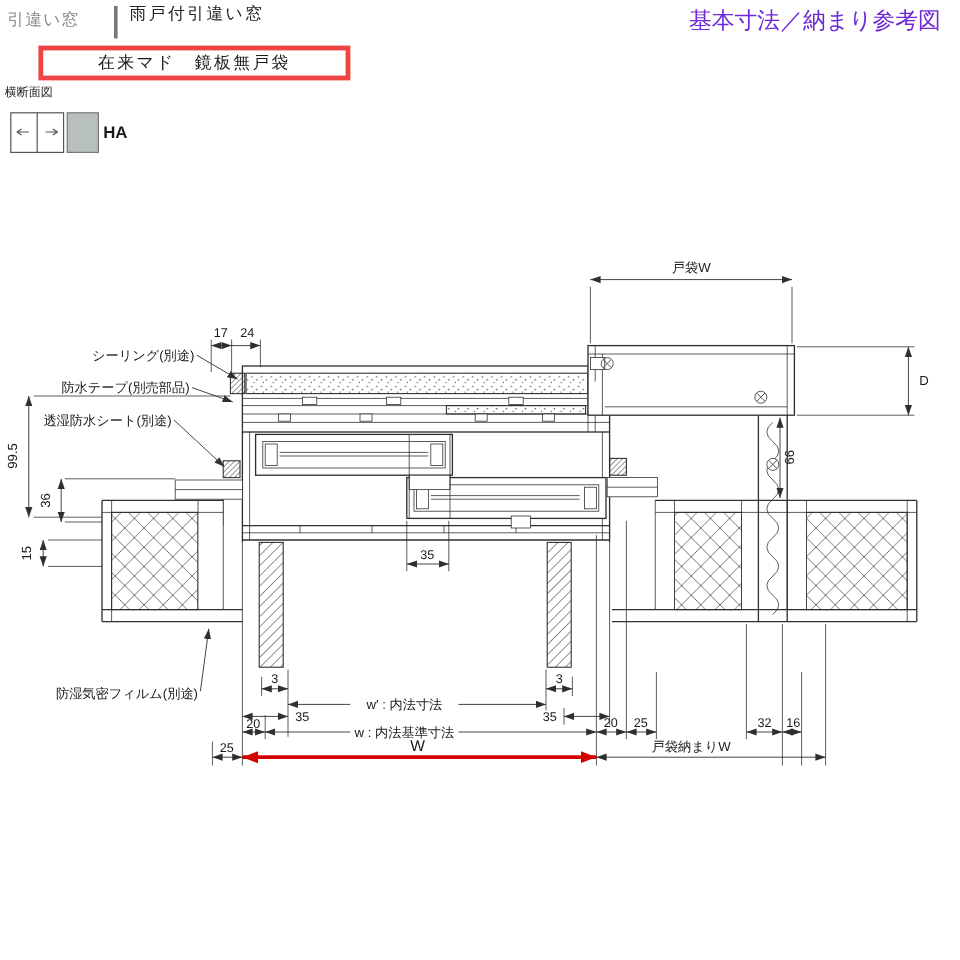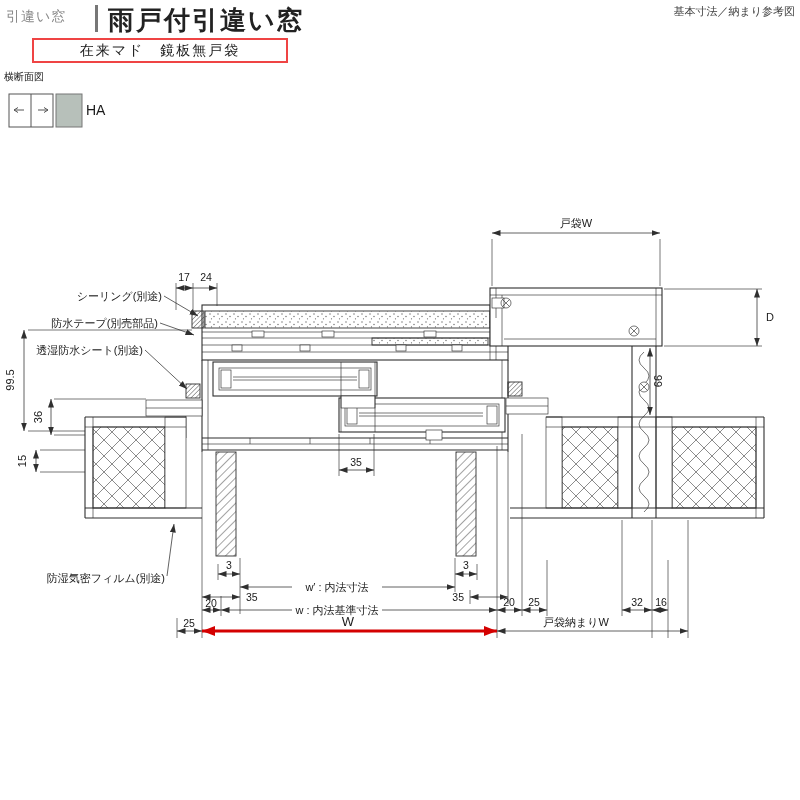--- a/index.html
+++ b/index.html
@@ -1,26 +1,26 @@
 <!DOCTYPE html>
 <html><head>
 <meta charset="utf-8">
 <style>
   html,body{margin:0;padding:0;}
   body{width:800px;height:800px;position:relative;background:#fff;overflow:hidden;
        font-family:"Liberation Sans","DejaVu Sans",sans-serif;color:#1a1a1a;}
   .hdr-cat{position:absolute;left:6px;top:8px;font-size:14px;color:#8a8a8a;letter-spacing:1px;}
   .hdr-div{position:absolute;left:95px;top:5px;width:3px;height:27px;background:#777;}
-  .hdr-title{position:absolute;left:108px;top:3px;font-size:26px;font-weight:bold;color:#222;letter-spacing:2px;}
-  .hdr-ref{position:absolute;right:5px;top:4px;font-size:11px;color:#404040;}
-  .sub-box{position:absolute;left:32px;top:38px;width:252px;height:21px;border:2px solid #ef4444;
+  .hdr-title{position:absolute;left:108px;top:3px;font-size:14px;font-weight:normal;color:#222;letter-spacing:2px;}
+  .hdr-ref{position:absolute;right:16px;top:4px;font-size:19px;color:#6d28d9;}
+  .sub-box{position:absolute;left:32px;top:38px;width:252px;height:21px;border:4px solid #ef4444;
            font-size:14px;display:flex;align-items:center;justify-content:center;letter-spacing:2px;}
   .sec-label{position:absolute;left:4px;top:70px;font-size:10px;}
   .icon-wrap{position:absolute;left:8px;top:92px;}
-  .icon-label{position:absolute;left:86px;top:102px;font-size:14px;}
+  .icon-label{position:absolute;left:86px;top:102px;font-size:14px;font-weight:bold;}
   .drawing{position:absolute;left:0;top:0;}
   svg text{fill:#1a1a1a;}
   text.dim{font-size:10.5px;}
   text.lbl{font-size:11px;}
   text.wlab{font-size:13px;}
   .o{stroke:#2f2f2f;stroke-width:1.1;fill:none;}
   .ow{stroke:#2f2f2f;stroke-width:1.1;fill:#ffffff;}
   .t{stroke:#2f2f2f;stroke-width:0.65;fill:none;}
   .tw{stroke:#2f2f2f;stroke-width:0.65;fill:#ffffff;}
   .d{stroke:#2f2f2f;stroke-width:0.75;fill:none;}

